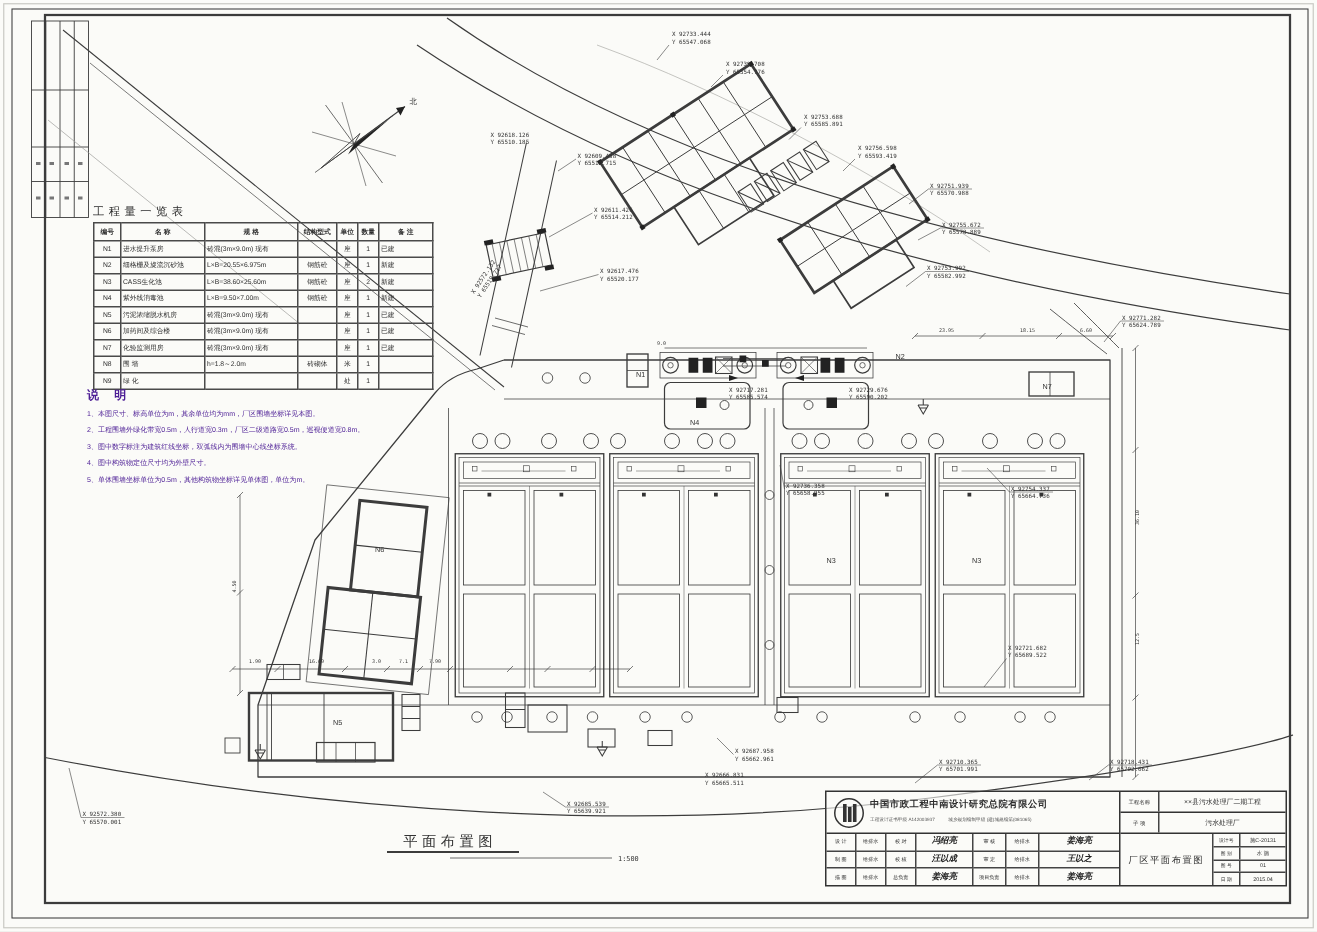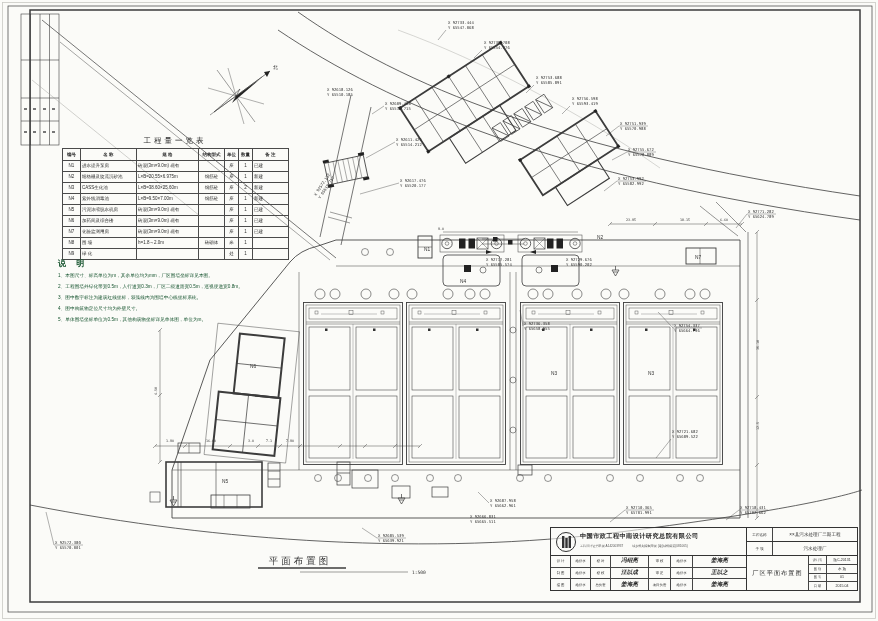--- a/index.html
+++ b/index.html
@@ -7,31 +7,31 @@
   .sheet svg{position:absolute;left:0;top:0;}
   svg text{fill:#333;}
   .ln{stroke:#3c3c3c;fill:none;}
   .tc{font-size:3.9px;font-family:"DejaVu Sans Mono",monospace;}
   .td{font-size:3.3px;font-family:"DejaVu Sans Mono",monospace;}
   .tl{font-size:4.8px;font-family:"Liberation Sans",sans-serif;}
   .cap-t{font-size:9.5px;letter-spacing:3px;font-family:"Liberation Sans",sans-serif;}
   .cap-s{font-size:4.6px;font-family:"DejaVu Sans Mono",monospace;}
 
   
-  .qt-title{position:absolute;left:62px;top:136px;width:226px;text-align:center;
+  .qt-title{position:absolute;left:62px;top:136px;width:226px;
     font-size:7.5px;letter-spacing:3px;color:#2c2c2c;}
   table.qt{position:absolute;left:62px;top:148px;border-collapse:collapse;table-layout:fixed;
     width:226px;font-size:4.5px;color:#2e2e2e;}
   table.qt td{border:0.5px solid #4a4a4a;padding:0 1px;height:10px;line-height:10px;
     overflow:hidden;white-space:nowrap;}
   table.qt tr.hd td{height:11px;text-align:center;font-weight:bold;}
   td.c{text-align:center;}
 
   
-  .notes{position:absolute;left:58px;top:258px;width:280px;color:#14532d;}
+  .notes{position:absolute;left:58px;top:258px;width:280px;color:#4c1d95;}
   .notes .nt{font-size:8px;letter-spacing:4px;font-weight:bold;}
   .notes .ni{font-size:4.7px;line-height:9px;margin-top:2px;white-space:nowrap;}
 
   
   .tb{position:absolute;left:550px;top:527px;width:308px;height:64px;border:1.3px solid #333;
     box-sizing:border-box;display:flex;color:#2e2e2e;background:rgba(251,251,248,.6);}
   .tb *{box-sizing:border-box;}
   .tb-left{width:196px;border-right:1px solid #333;display:flex;flex-direction:column;}
   .tb-co{height:28px;border-bottom:1px solid #333;position:relative;padding-left:29px;}
   .co-name{font-size:6.2px;font-weight:bold;letter-spacing:.4px;margin-top:4px;}

